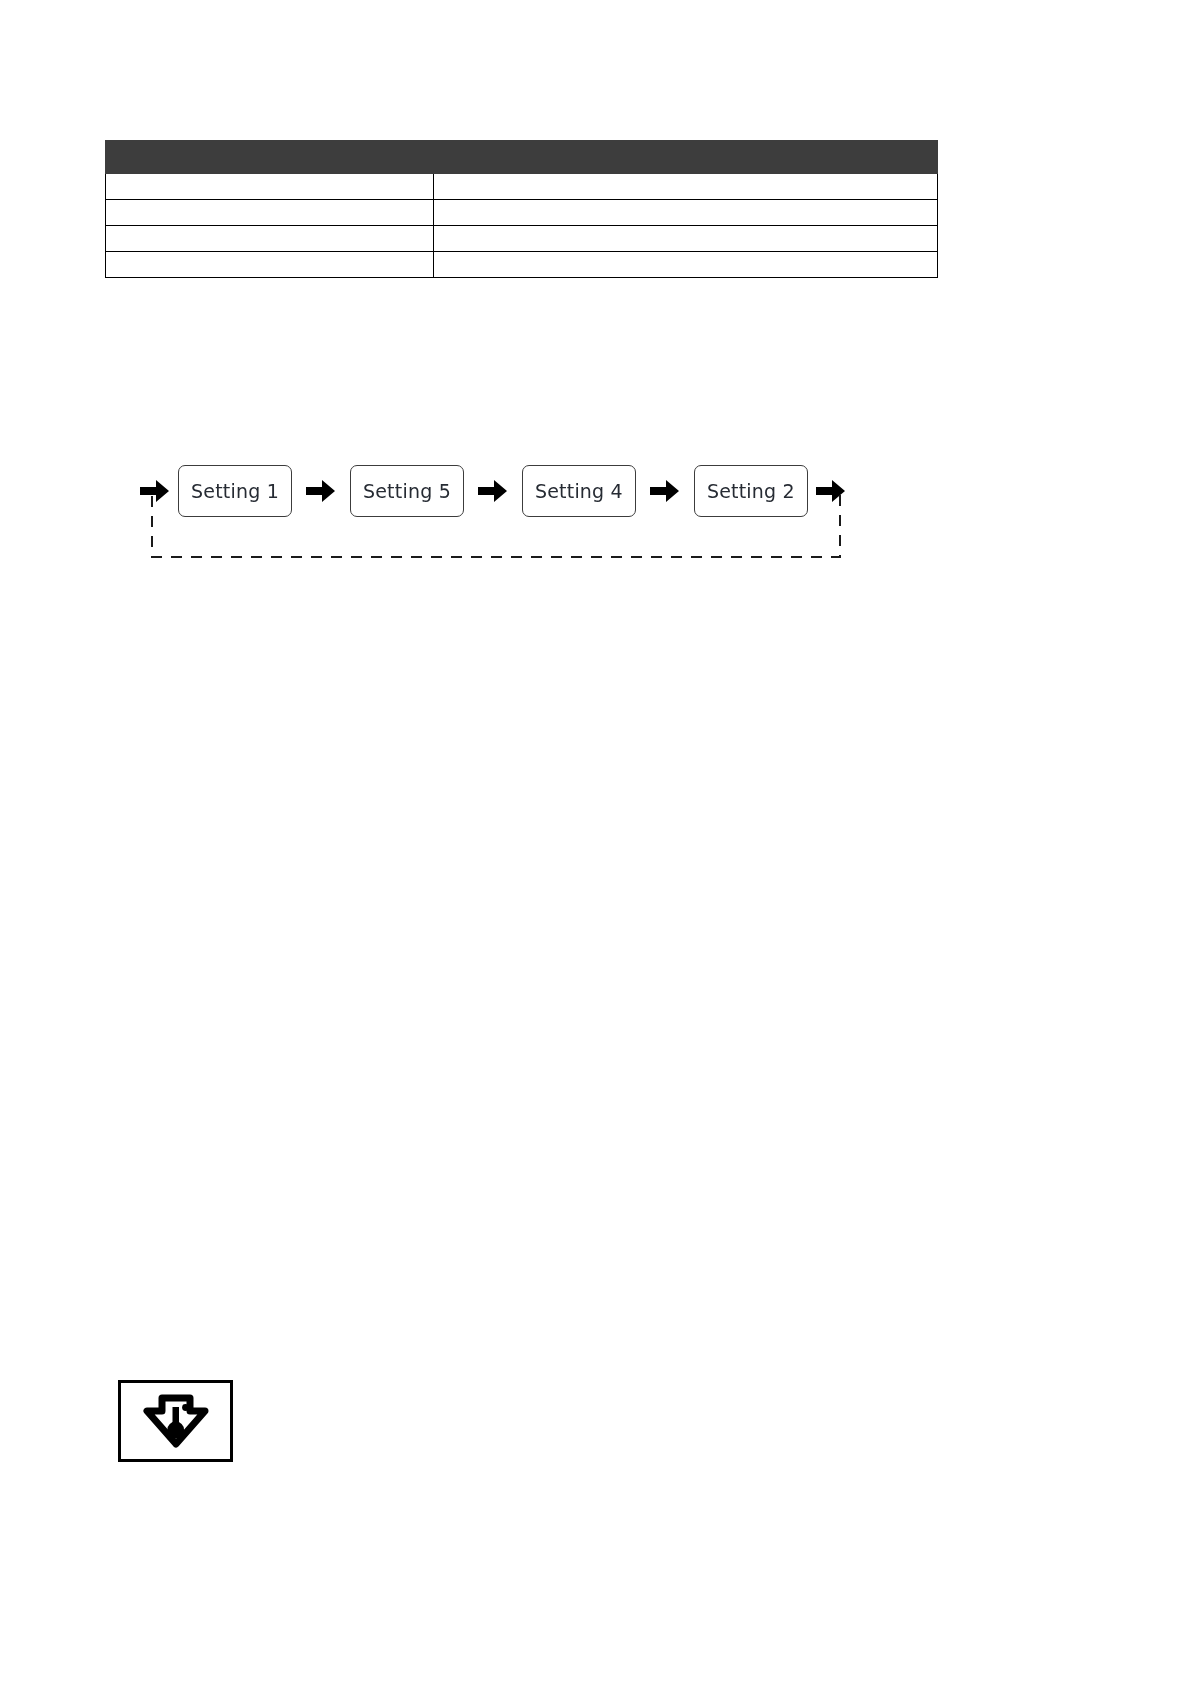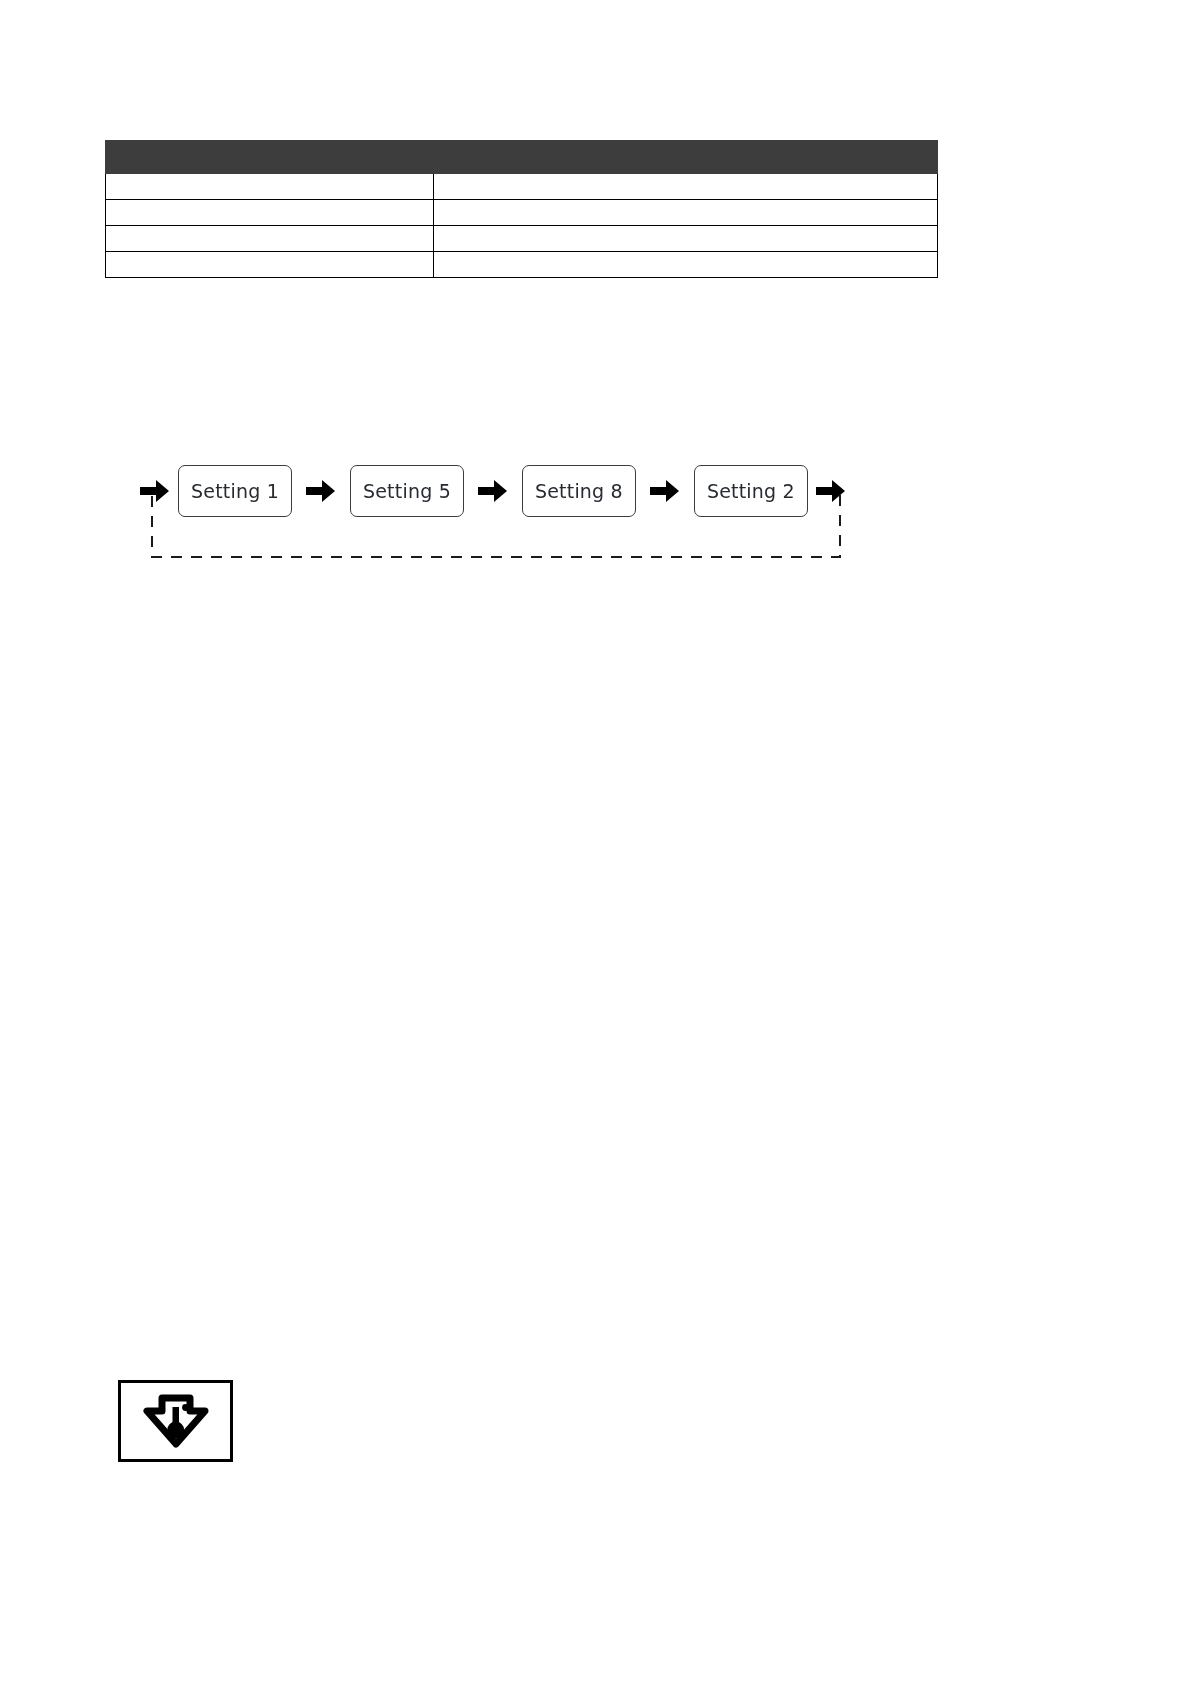--- a/index.html
+++ b/index.html
@@ -180,21 +180,21 @@
         <span>Setting 5</span>
       </div>
       <span class="flow-gap-b"></span>
 
       <svg class="flow-arrow" viewBox="0 0 30 26">
         <path d="M0 9 L16 9 L16 2 L29 13 L16 24 L16 17 L0 17 Z" fill="#000000"></path>
       </svg>
       <span class="flow-gap-b"></span>
 
       <div class="setting-box">
-        <span>Setting 8</span>
+        <span>Setting 4</span>
       </div>
       <span class="flow-gap-b"></span>
 
       <svg class="flow-arrow" viewBox="0 0 30 26">
         <path d="M0 9 L16 9 L16 2 L29 13 L16 24 L16 17 L0 17 Z" fill="#000000"></path>
       </svg>
       <span class="flow-gap-b"></span>
 
       <div class="setting-box">
         <span>Setting 2</span>

